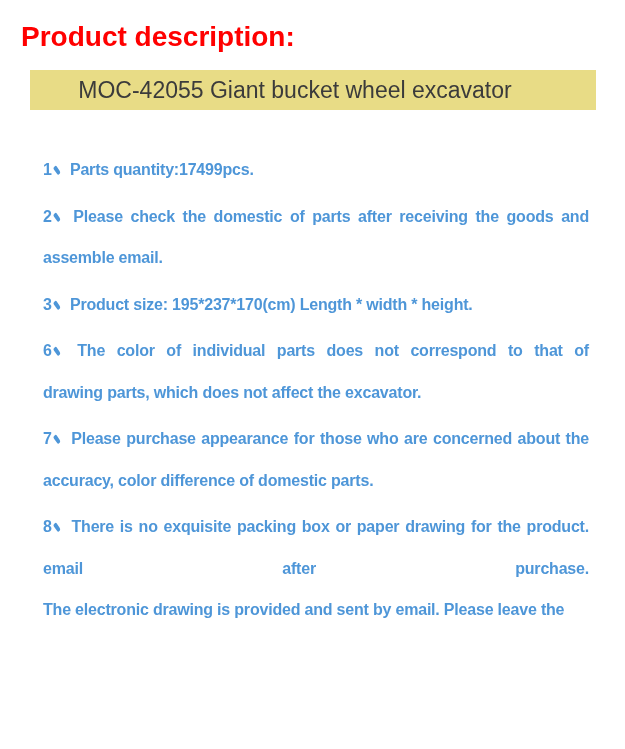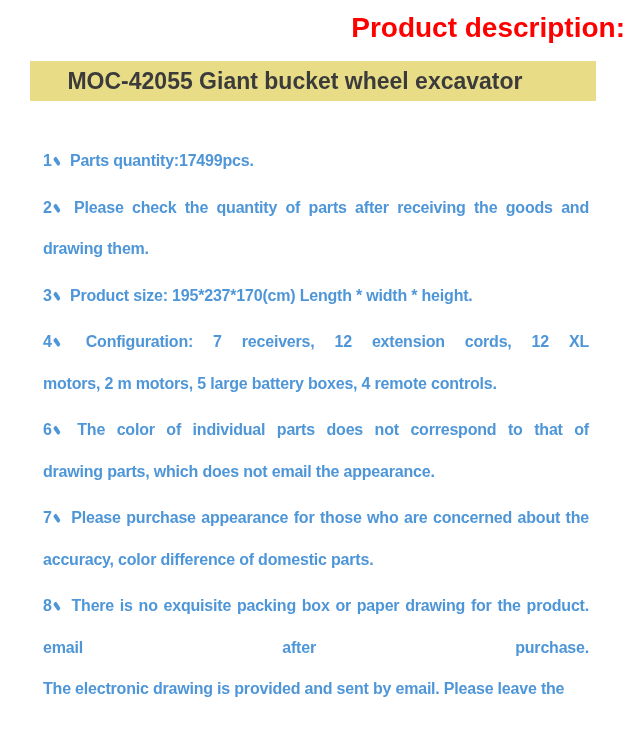--- a/index.html
+++ b/index.html
@@ -11,39 +11,39 @@
   }
   html,body{margin:0;padding:0;}
   body{
     width:625px;height:749px;
     background:var(--page-bg);
     font-family:"Liberation Sans","DejaVu Sans",sans-serif;
     overflow:hidden;
   }
   .doc{width:625px;height:749px;position:relative;}
   .title{
-    margin:8px 0 0 0;
+    margin:17px 0 0 0;
     padding-left:21px;
-    text-align:right;
+    text-align:left;
     color:var(--red);
     font-size:28px;
     font-weight:bold;
     line-height:40px;
     white-space:nowrap;
   }
   .heading{
     margin:13px 29px 0 30px;
     height:40px;
     background:var(--yellow);
     text-align:center;
     padding-right:36px;
   }
   .heading .heading-label{
     font-size:23px;
-    font-weight:bold;
+    font-weight:normal;
     color:var(--heading-text);
     line-height:40px;
     white-space:nowrap;
   }
   .list{
     margin:39px 31px 0 38px;
     color:var(--blue);
     font-size:16px;
     font-weight:bold;
     letter-spacing:-0.2px;
@@ -85,37 +85,33 @@
     <span class="heading-label">MOC-42055 Giant bucket wheel excavator</span>
   </div>
 
   <div class="list">
 
     <div class="item">
       <div class="line"><span class="marker"><span class="num">1</span><span class="dun"></span></span> <span class="ltxt">Parts quantity:17499pcs.</span></div>
     </div>
 
     <div class="item">
-      <div class="line"><span class="marker"><span class="num">2</span><span class="dun"></span></span> <span class="ltxt">Please check the quantity of parts after receiving the goods and</span></div>
-      <div class="line"><span class="ltxt">drawing them.</span></div>
+      <div class="line"><span class="marker"><span class="num">2</span><span class="dun"></span></span> <span class="ltxt">Please check the domestic of parts after receiving the goods and</span></div>
+      <div class="line"><span class="ltxt">assemble email.</span></div>
     </div>
 
     <div class="item">
       <div class="line"><span class="marker"><span class="num">3</span><span class="dun"></span></span> <span class="ltxt">Product size: 195*237*170(cm) Length * width * height.</span></div>
     </div>
 
-    <div class="item">
-      <div class="line"><span class="marker"><span class="num">4</span><span class="dun"></span></span> <span class="ltxt">Configuration: 7 receivers, 12 extension cords, 12 XL</span></div>
-      <div class="line"><span class="ltxt">motors, 2 m motors, 5 large battery boxes, 4 remote controls.</span></div>
-    </div>
 
 
     <div class="item">
       <div class="line"><span class="marker"><span class="num">6</span><span class="dun"></span></span> <span class="ltxt">The color of individual parts does not correspond to that of</span></div>
-      <div class="line"><span class="ltxt">drawing parts, which does not email the appearance.</span></div>
+      <div class="line"><span class="ltxt">drawing parts, which does not affect the excavator.</span></div>
     </div>
 
     <div class="item">
       <div class="line"><span class="marker"><span class="num">7</span><span class="dun"></span></span> <span class="ltxt">Please purchase appearance for those who are concerned about the</span></div>
       <div class="line"><span class="ltxt">accuracy, color difference of domestic parts.</span></div>
     </div>
 
     <div class="item">
       <div class="line"><span class="marker"><span class="num">8</span><span class="dun"></span></span> <span class="ltxt">There is no exquisite packing box or paper drawing for the product.</span></div>
       <div class="line"><span class="ltxt">email after purchase.</span></div>

